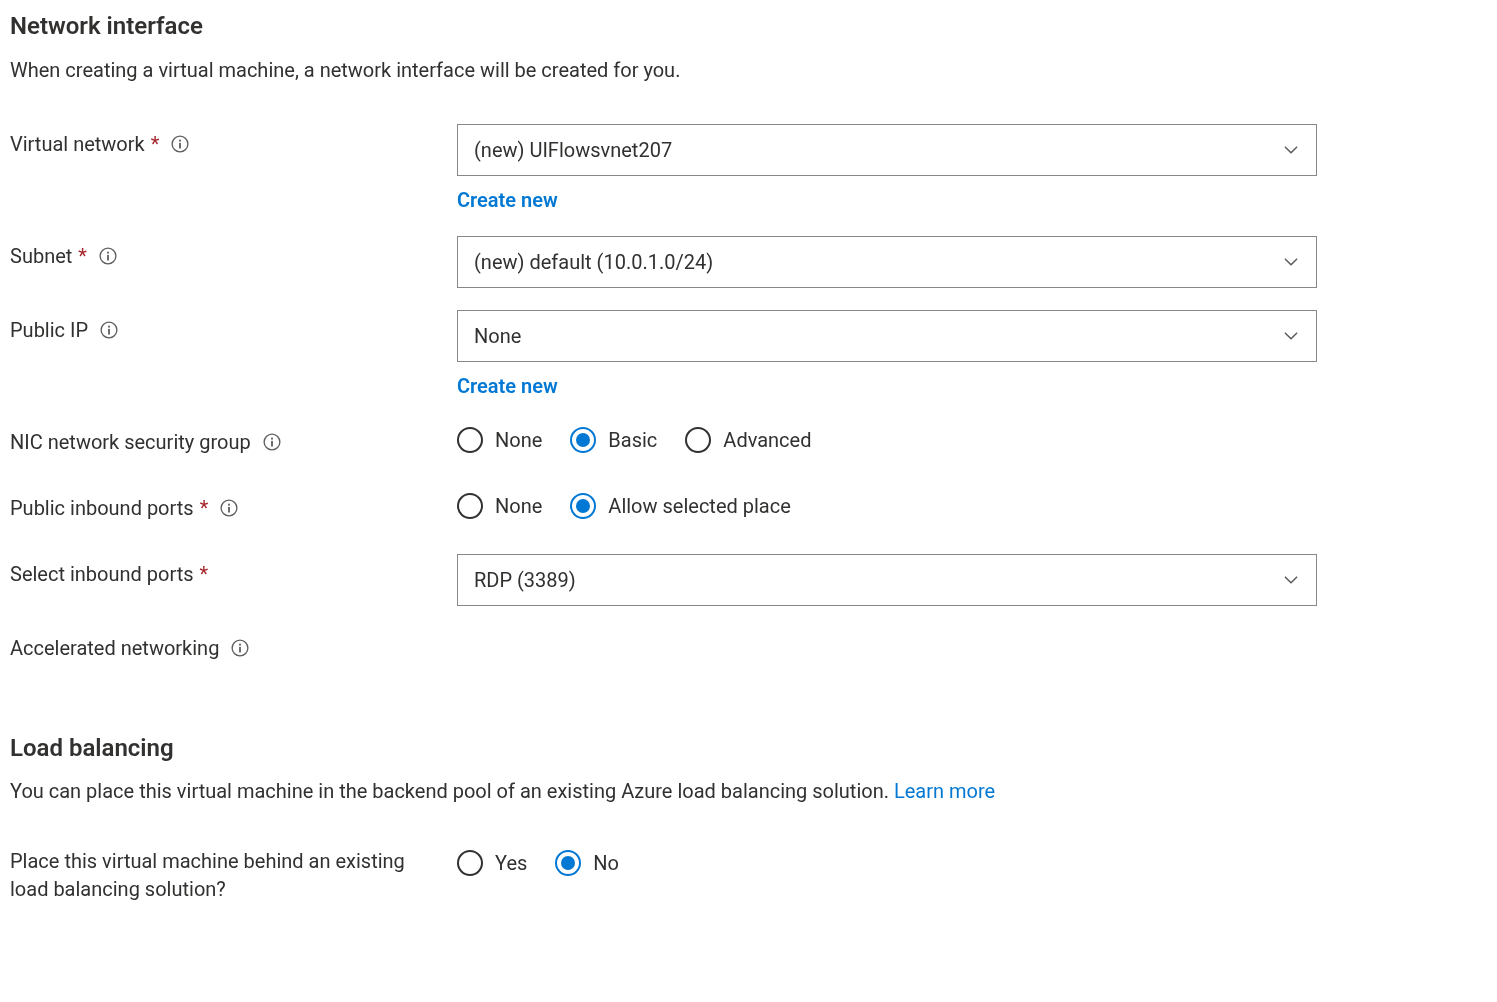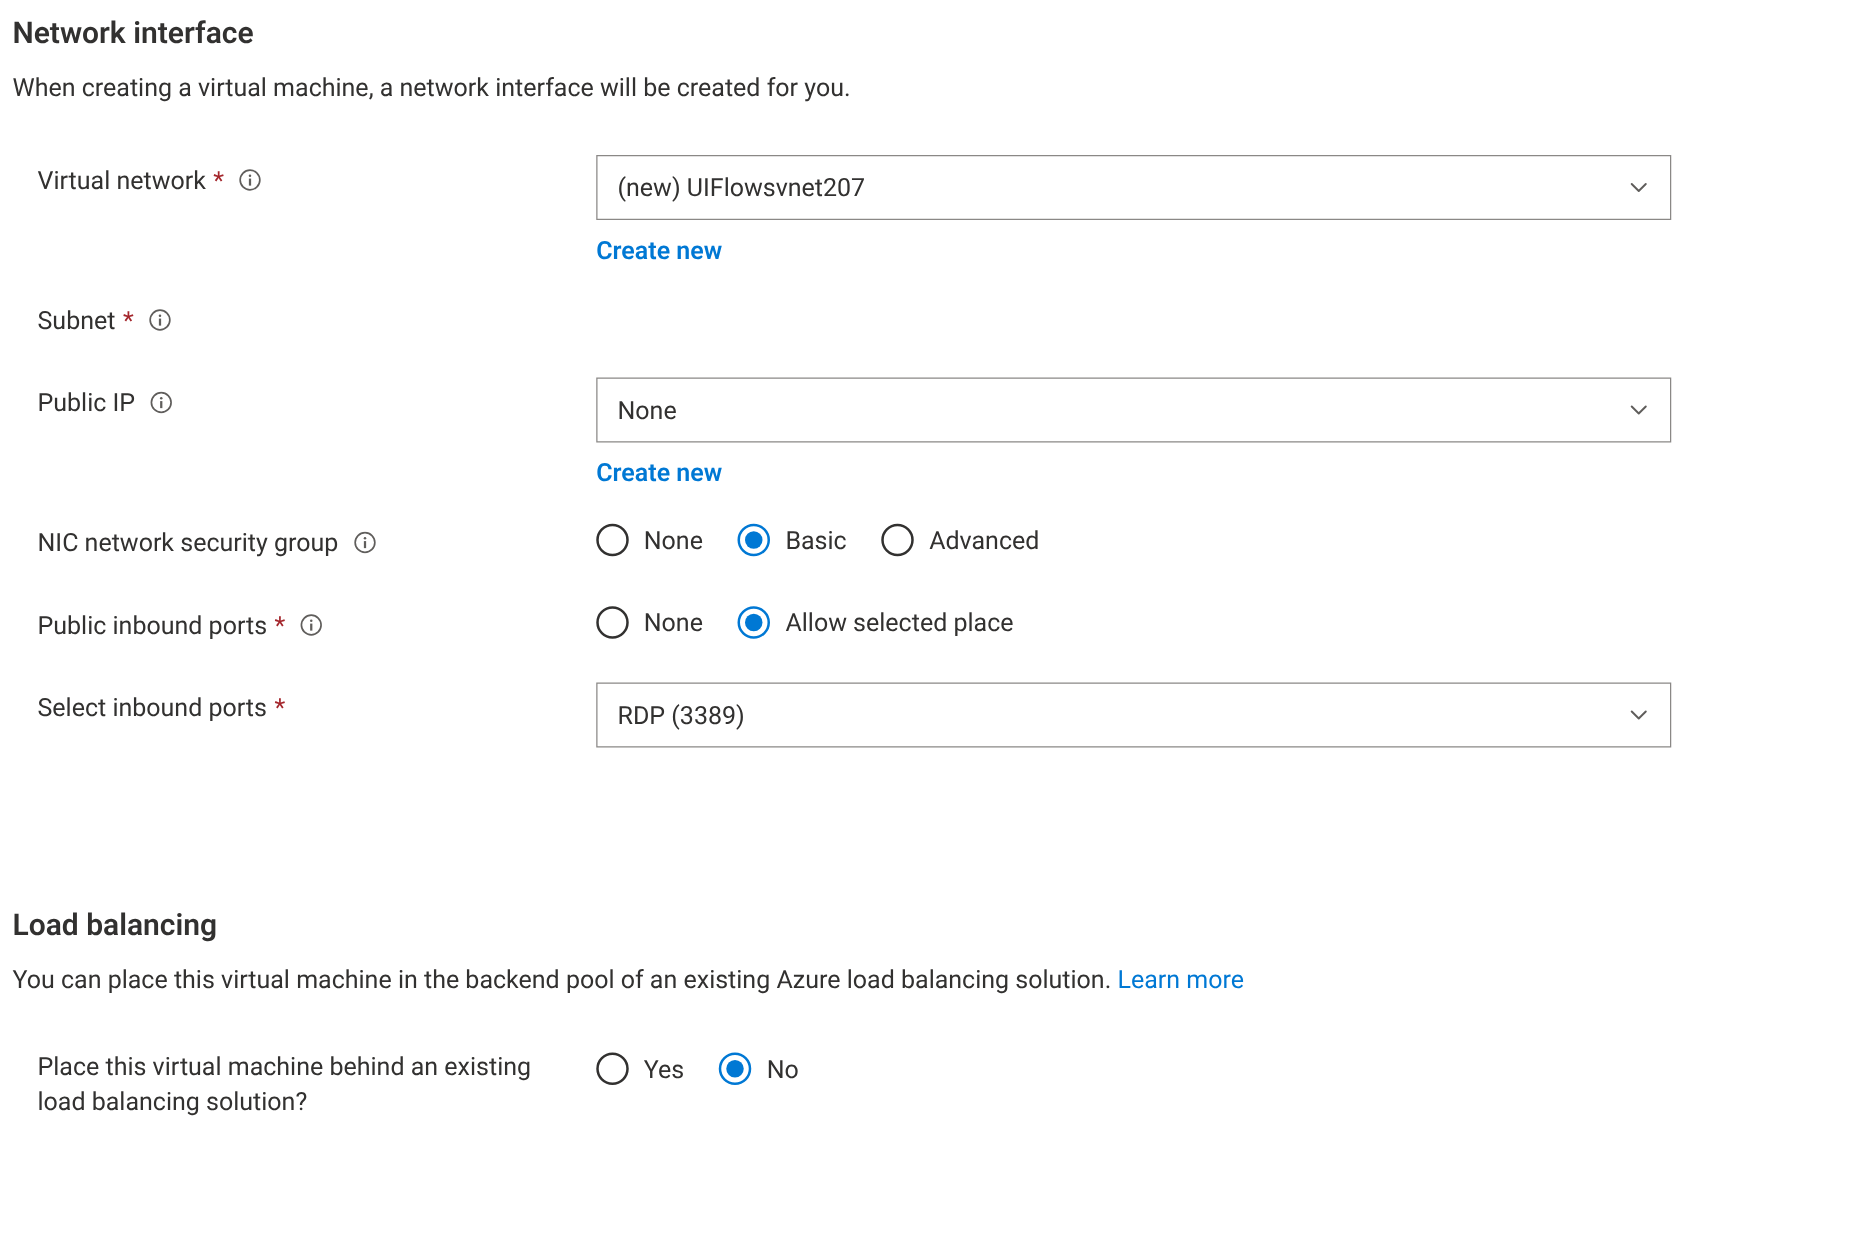--- a/index.html
+++ b/index.html
@@ -31,21 +31,20 @@
   .section-desc {
     font-size: 20px;
     margin: 0 0 40px 0;
     color: var(--text);
   }
   .field-row {
     display: flex;
     align-items: flex-start;
     margin-bottom: 22px;
     min-height: 44px;
-    margin-left: 20px;
   }
   .label-col {
     width: 447px;
     flex: 0 0 447px;
     display: flex;
     align-items: center;
     padding-top: 6px;
     font-size: 20px;
     color: var(--text);
   }
@@ -180,20 +179,30 @@
     <span>Subnet</span>
     <span class="req">*</span>
     <span class="info-icon">
       <svg width="18" height="18" viewBox="0 0 16 16" fill="none">
           <circle cx="8" cy="8" r="7" stroke="currentColor" stroke-width="1.2"></circle>
           <circle cx="8" cy="5" r="0.9" fill="currentColor"></circle>
           <rect x="7.2" y="7" width="1.6" height="5" fill="currentColor"></rect>
         </svg>
     </span>
   </div>
+  <div class="ctrl-col">
+    <div class="select">
+      <span>(new) default (10.0.1.0/24)</span>
+      <span class="chev">
+        <svg width="18" height="18" viewBox="0 0 16 16">
+            <path d="M3 5.5 L8 10.5 L13 5.5" stroke="currentColor" stroke-width="1.4" fill="none" stroke-linecap="round" stroke-linejoin="round"></path>
+          </svg>
+      </span>
+    </div>
+  </div>
 </div>
 
 <div class="field-row">
   <div class="label-col">
     <span>Public IP</span>
     <span class="info-icon">
       <svg width="18" height="18" viewBox="0 0 16 16" fill="none">
           <circle cx="8" cy="8" r="7" stroke="currentColor" stroke-width="1.2"></circle>
           <circle cx="8" cy="5" r="0.9" fill="currentColor"></circle>
           <rect x="7.2" y="7" width="1.6" height="5" fill="currentColor"></rect>
@@ -289,20 +298,30 @@
       <span class="chev">
         <svg width="18" height="18" viewBox="0 0 16 16">
             <path d="M3 5.5 L8 10.5 L13 5.5" stroke="currentColor" stroke-width="1.4" fill="none" stroke-linecap="round" stroke-linejoin="round"></path>
           </svg>
       </span>
     </div>
   </div>
 </div>
 
 <div class="field-row" style="margin-bottom:60px;">
+  <div class="label-col">
+    <span>Accelerated networking</span>
+    <span class="info-icon">
+      <svg width="18" height="18" viewBox="0 0 16 16" fill="none">
+          <circle cx="8" cy="8" r="7" stroke="currentColor" stroke-width="1.2"></circle>
+          <circle cx="8" cy="5" r="0.9" fill="currentColor"></circle>
+          <rect x="7.2" y="7" width="1.6" height="5" fill="currentColor"></rect>
+        </svg>
+    </span>
+  </div>
 </div>
 
 <h2 class="section-title">Load balancing</h2>
 <p class="lb-desc">
   <span>You can place this virtual machine in the backend pool of an existing Azure load balancing solution.</span>
   <a href="#" class="learn-more">Learn more</a>
 </p>
 
 <div class="field-row">
   <div class="label-col" style="align-items:flex-start;padding-top:2px;">

